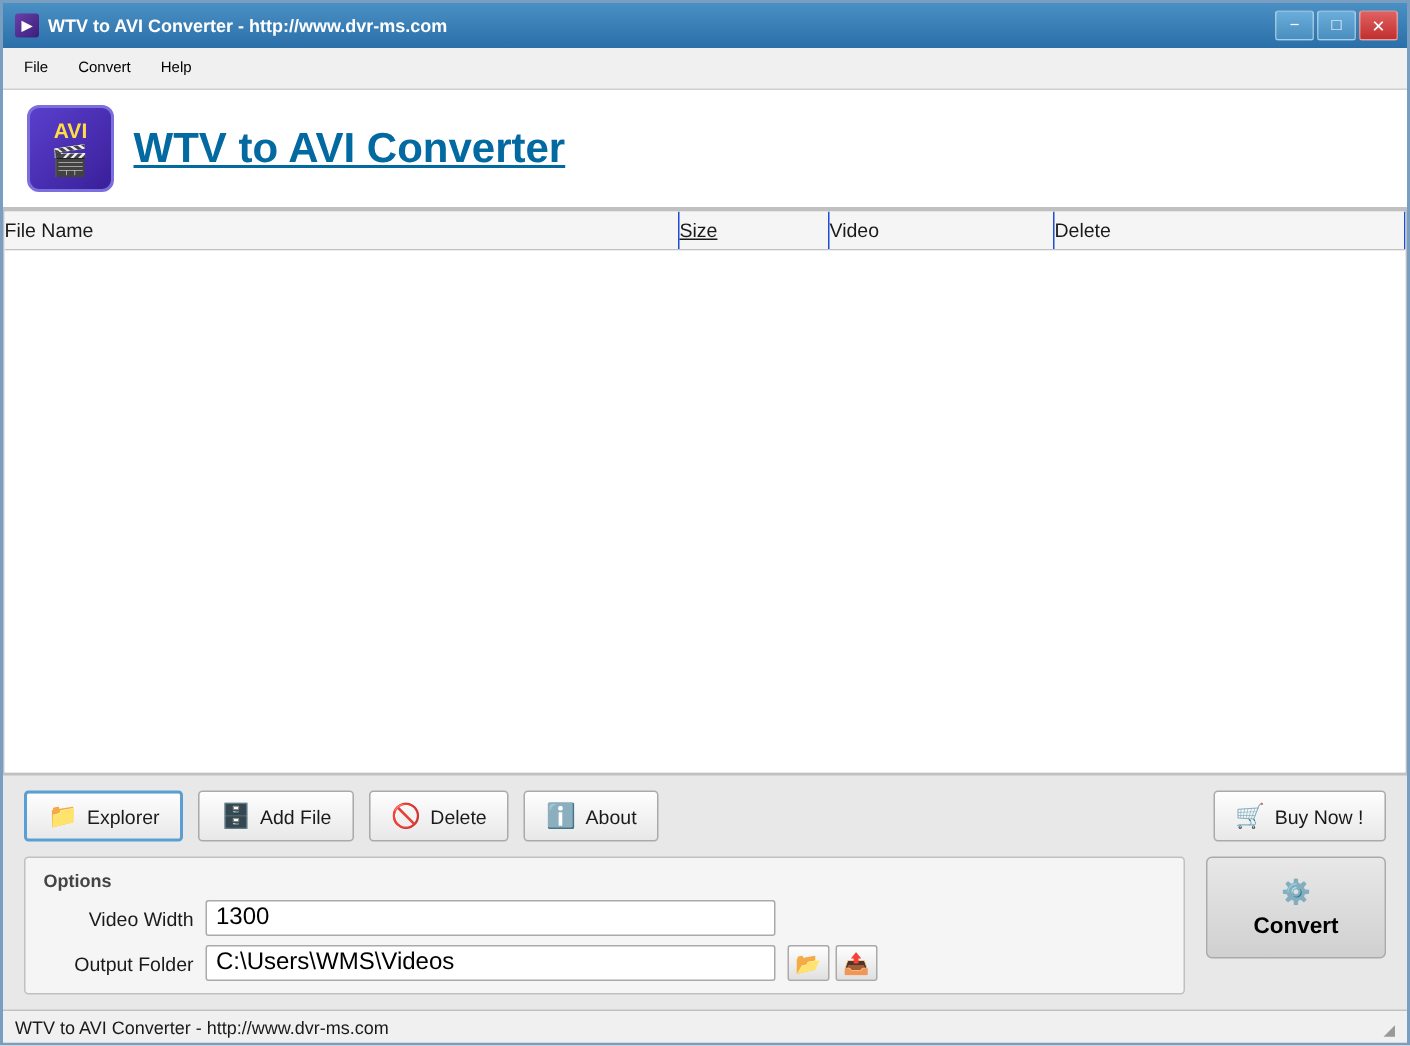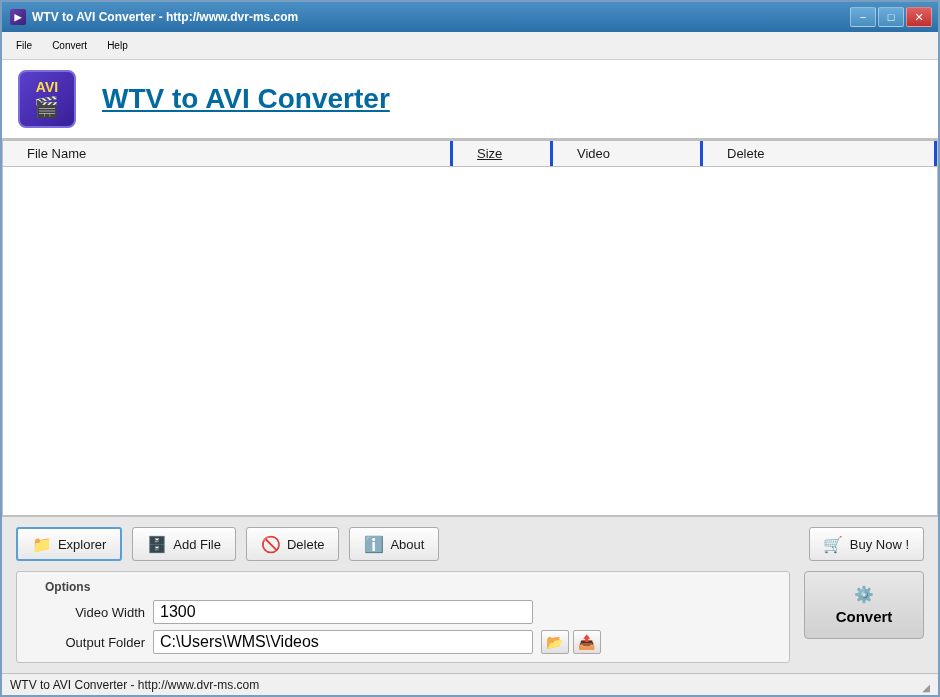--- a/index.html
+++ b/index.html
@@ -95,21 +95,21 @@
       border-radius: 2px;
       font-size: 10px;
     }
 
     
     .app-header {
       background: white;
       padding: 10px 16px;
       display: flex;
       align-items: center;
-      gap: 26px;
+      gap: 13px;
       border-bottom: 2px solid #c0c0c0;
       flex-shrink: 0;
     }
 
     .app-logo {
       width: 58px;
       height: 58px;
       background: linear-gradient(135deg, #5a3fcc, #3a1f9a);
       border-radius: 8px;
       display: flex;
@@ -150,24 +150,24 @@
 
     .file-list-header {
       display: flex;
       background: #f5f5f5;
       border-bottom: 1px solid #c0c0c0;
       height: 26px;
       align-items: center;
     }
 
     .col-header {
-      padding: 0 24px;
+      padding: 0 0;
       font-size: 13px;
       color: #1a1a1a;
-      border-right: 3px solid #1d4ed8;
+      border-right: 1px solid #1d4ed8;
       height: 100%;
       display: flex;
       align-items: center;
     }
 
     .col-filename { width: 450px; }
     .col-size { width: 100px; text-decoration: underline; }
     .col-time { width: 150px; }
     .col-status { flex: 1; }
 
@@ -236,21 +236,21 @@
     .btn-icon-delete { color: #cc2020; }
     .btn-icon-about { color: #2060cc; }
     .btn-icon-buynow { color: #cc2020; }
     .btn-icon-gear { color: #666; }
 
     
     .options-group {
       border: 1px solid #c0c0c0;
       background: #f5f5f5;
       border-radius: 3px;
-      padding: 8px 28px;
+      padding: 8px 12px;
       flex: 1;
     }
 
     .options-label {
       font-size: 12px;
       color: #444;
       margin-bottom: 6px;
       font-weight: bold;
     }
 

